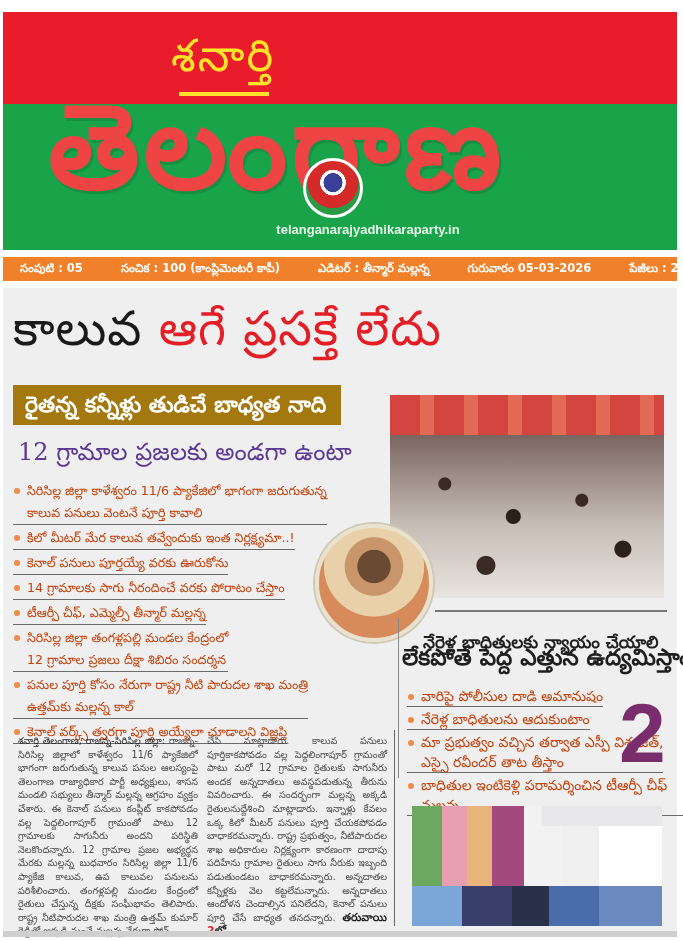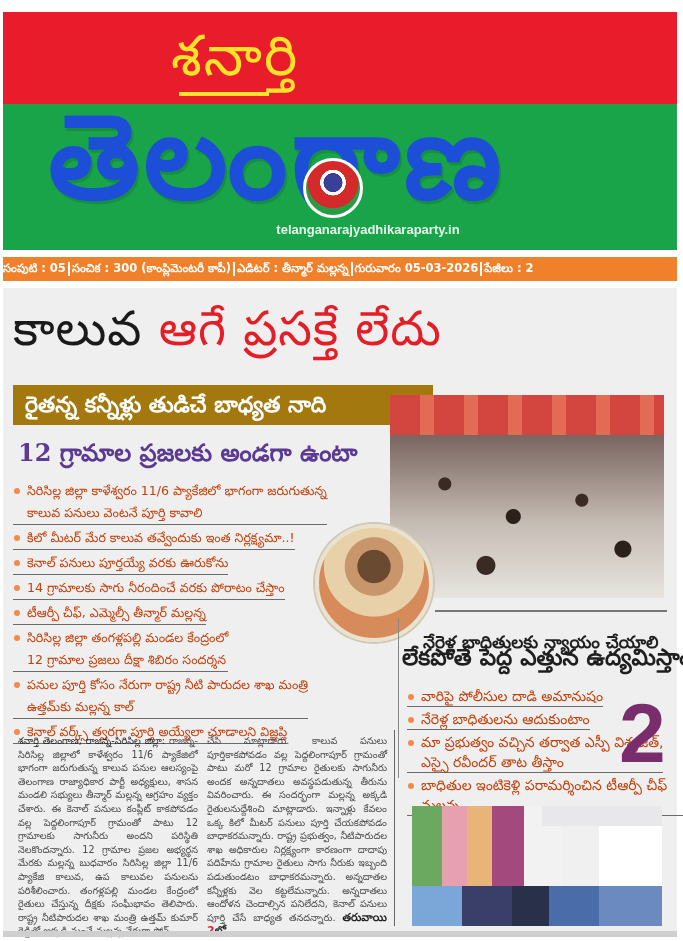--- a/index.html
+++ b/index.html
@@ -3,40 +3,40 @@
 <meta charset="utf-8">
 <style>
   html, body { margin: 0; padding: 0; }
   body {
     width: 683px; height: 941px; background: #ffffff; overflow: hidden;
     font-family: "DejaVu Sans", "Liberation Sans", sans-serif; position: relative;
   }
   .masthead { position: absolute; left: 3px; top: 12px; width: 674px; height: 238px; }
   .mast-red { position: absolute; left: 0; top: 0; width: 100%; height: 92px; background: #e81c2a; }
   .mast-green { position: absolute; left: 0; top: 92px; width: 100%; height: 146px; background: #19a44a; }
-  .kicker { position: absolute; left: 168px; top: 14px; color: #ffe32a; font-size: 56px; line-height: 60px; font-family: "DejaVu Sans", sans-serif; letter-spacing: 2px; text-align: right; }
+  .kicker { position: absolute; left: 168px; top: 14px; color: #ffe32a; font-size: 45px; line-height: 60px; font-family: "DejaVu Sans", sans-serif; letter-spacing: 2px; text-align: right; }
   .kicker-underline { position: absolute; left: 176px; top: 80px; width: 90px; height: 4px; background: #ffe32a; }
-  .title-big { position: absolute; left: 45px; top: 70px; width: 600px; color: #1d4ed8; font-size: 118px; font-weight: bold; line-height: 150px; letter-spacing: 4px; text-shadow: 2px 3px 0 rgba(0,0,0,0.12); white-space: nowrap; font-family: Liberation Sans, sans-serif; }
+  .title-big { position: absolute; left: 45px; top: 70px; width: 600px; color: #ef4444; font-size: 118px; font-weight: bold; line-height: 150px; letter-spacing: 4px; text-shadow: 2px 3px 0 rgba(0,0,0,0.12); white-space: nowrap; font-family: Liberation Mono, monospace; }
   .emblem { position: absolute; left: 300px; top: 146px; width: 54px; height: 54px; border-radius: 50%; background: radial-gradient(circle at 50% 40%, #3a3f9a 0 22%, #ffffff 23% 30%, #d42a2a 31% 60%, #2a9a45 61% 100%); border: 3px solid #ffffff; }
   .website { position: absolute; left: 0; top: 210px; width: 100%; text-align: center; color: #e7f7ea; font-size: 13px; font-weight: bold; font-family: "Liberation Sans", sans-serif; margin-left: 28px; }
 
   .infobar { position: absolute; left: 3px; top: 257px; width: 674px; height: 24px; background: #f0812a; color: #ffffff; display: flex; align-items: center; font-size: 11.5px; font-weight: bold; white-space: nowrap; }
-  .infobar .seg { padding: 0 0; }
+  .infobar .seg { padding: 0 17px; }
   .infobar .sep { width: 2px; height: 14px; background: #ffffff; margin: 0 2px; }
 
   .page { position: absolute; left: 3px; top: 288px; width: 674px; height: 645px; background: #efefef; }
   .page-shadow { position: absolute; left: 3px; top: 931px; width: 674px; height: 6px; background: #cfcfcf; }
 
   .headline { position: absolute; left: 10px; top: 8px; font-size: 48px; font-weight: normal; line-height: 64px; white-space: nowrap; letter-spacing: 1px; }
   .headline .black { color: #1a1a1a; }
   .headline .red { color: #e41e26; }
 
-  .subband { position: absolute; left: 10px; top: 97px; width: 420px; height: 40px; background: #a3790f; color: #ffffff; font-size: 22px; font-weight: bold; line-height: 40px; padding-left: 12px; box-sizing: border-box; white-space: nowrap; }
+  .subband { position: absolute; left: 10px; top: 97px; width: 328px; height: 40px; background: #a3790f; color: #ffffff; font-size: 22px; font-weight: bold; line-height: 40px; padding-left: 12px; box-sizing: border-box; white-space: nowrap; }
 
-  .kicker2 { position: absolute; left: 15px; top: 150px; color: #5b3a94; font-size: 24px; font-weight: bold; font-family: "DejaVu Serif", serif; white-space: nowrap; text-align: center; }
+  .kicker2 { position: absolute; left: 15px; top: 150px; color: #5b3a94; font-size: 24px; font-weight: normal; font-family: "DejaVu Serif", serif; white-space: nowrap; text-align: center; }
 
   .bullets { position: absolute; left: 10px; top: 192px; width: 360px; }
   .bullet { position: relative; padding-left: 14px; font-size: 12.6px; font-weight: normal; color: #c2410c; line-height: 22px; border-bottom: 1px solid #6b6b6b; margin-bottom: 2px; display: table; }
   .bullet .dot { position: absolute; left: 1px; top: 8px; width: 6px; height: 6px; border-radius: 50%; background: #f28b4a; }
 
   .photo-crowd { position: absolute; left: 387px; top: 107px; width: 274px; height: 203px; background: linear-gradient(180deg, #d4574f 0 18%, #f3d6c3 18% 22%, #6a5a55 22% 40%, #8a5f4a 40% 60%, #d9d2c8 60% 80%, #b8b0a8 80% 100%); overflow: hidden; }
   .photo-crowd .canopy { position: absolute; left: 0; top: 0; width: 100%; height: 40px; background: repeating-linear-gradient(90deg, #d2463f 0 30px, #e36a55 30px 44px); }
   .photo-crowd .crowd { position: absolute; left: 0; top: 40px; width: 100%; height: 163px; background: radial-gradient(circle at 20% 30%, #3a2a24 0 6px, transparent 7px), radial-gradient(circle at 45% 50%, #2c201b 0 7px, transparent 8px), radial-gradient(circle at 70% 40%, #3a2a24 0 6px, transparent 7px), radial-gradient(circle at 85% 70%, #2c201b 0 8px, transparent 9px), radial-gradient(circle at 35% 80%, #3a2a24 0 9px, transparent 10px), linear-gradient(180deg, #7a6560 0%, #c6bdb5 55%, #e8e4df 100%); }
   .photo-divider { position: absolute; left: 432px; top: 322px; width: 232px; height: 2px; background: #777; }
 
@@ -70,21 +70,21 @@
   <div class="kicker">శనార్తి</div>
   <div class="kicker-underline"></div>
   <div class="title-big">తెలంగాణ</div>
   <div class="emblem"></div>
   <div class="website">telanganarajyadhikaraparty.in</div>
 </div>
 
 <div class="infobar">
   <span class="seg">సంపుటి : 05</span>
   <span class="sep"></span>
-  <span class="seg">సంచిక : 300 (కాంప్లిమెంటరీ కాపీ)</span>
+  <span class="seg">సంచిక : 100 (కాంప్లిమెంటరీ కాపీ)</span>
   <span class="sep"></span>
   <span class="seg">ఎడిటర్ : తీన్మార్ మల్లన్న</span>
   <span class="sep"></span>
   <span class="seg">గురువారం 05-03-2026</span>
   <span class="sep"></span>
   <span class="seg">పేజీలు : 2</span>
 </div>
 
 <div class="page">
 

